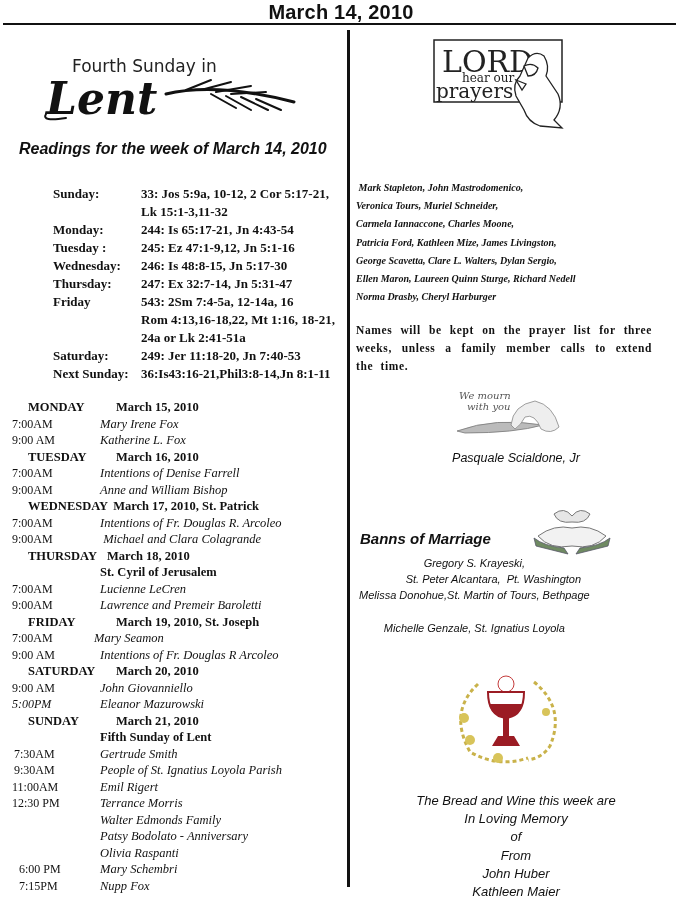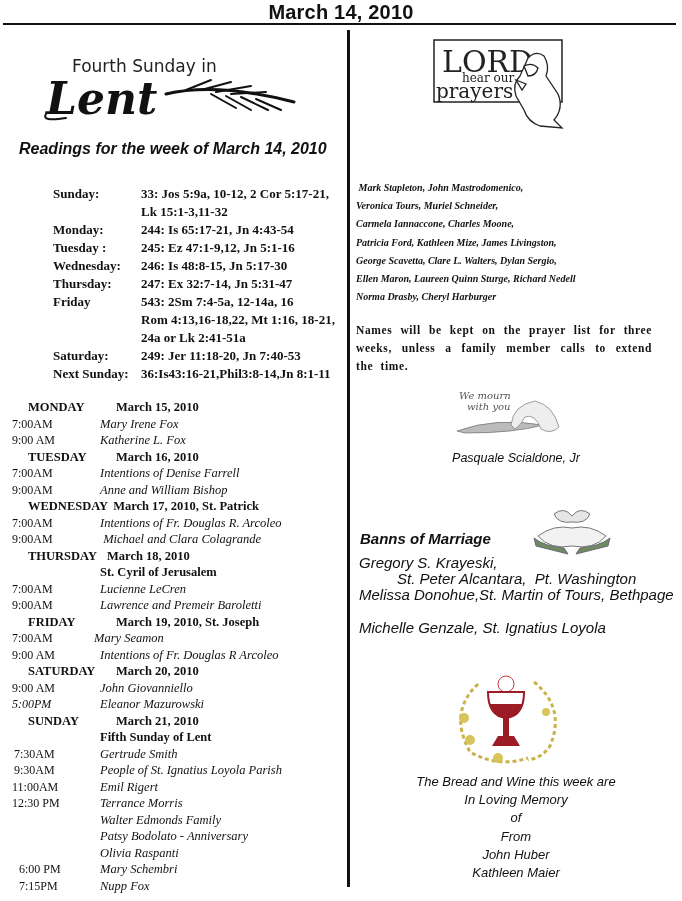--- a/index.html
+++ b/index.html
@@ -33,25 +33,25 @@
       font-style: italic; font-weight: bold; font-size: 10px; line-height: 18.2px; white-space: nowrap; }
     .prayer-note { position: absolute; left: 356px; top: 309px; width: 296px; font-family: "Liberation Serif", serif;
       font-weight: bold; font-size: 11.5px; line-height: 18px; text-align: justify; letter-spacing: 0.6px; word-spacing: 4px; margin-top: 12px; }
     .mourn-img { position: absolute; left: 455px; top: 385px; width: 120px; height: 60px; }
     .mourn-name { position: absolute; left: 350px; top: 451px; width: 332px; text-align: center;
       font-family: "Liberation Sans", sans-serif; font-style: italic; font-size: 12.5px; }
     .banns-title { position: absolute; left: 360px; top: 530px; font-family: "Liberation Sans", sans-serif;
       font-weight: bold; font-style: italic; font-size: 15px; }
     .bells-img { position: absolute; left: 524px; top: 506px; width: 96px; height: 50px; }
     .banns-list { position: absolute; left: 359px; top: 555px; font-family: "Liberation Sans", sans-serif;
-      font-style: italic; font-size: 15px; line-height: 16.2px; white-space: nowrap; }
+      font-style: italic; font-size: 11px; line-height: 16.2px; white-space: nowrap; text-align: center; }
     .banns-list .indent { padding-left: 38px; }
     .banns-list .gap { height: 16px; }
     .chalice-img { position: absolute; left: 448px; top: 672px; width: 120px; height: 96px; }
-    .bread-wine { position: absolute; left: 350px; top: 773px; width: 332px; text-align: center;
+    .bread-wine { position: absolute; left: 350px; top: 792px; width: 332px; text-align: center;
       font-family: "Liberation Sans", sans-serif; font-style: italic; font-size: 13px; line-height: 18.2px; }
   </style>
 </head>
 <body>
 
 <div class="header-title">March 14, 2010</div>
 <div class="header-rule"></div>
 <div class="divider"></div>
 
 <svg class="lent-logo" viewBox="0 0 270 72">

